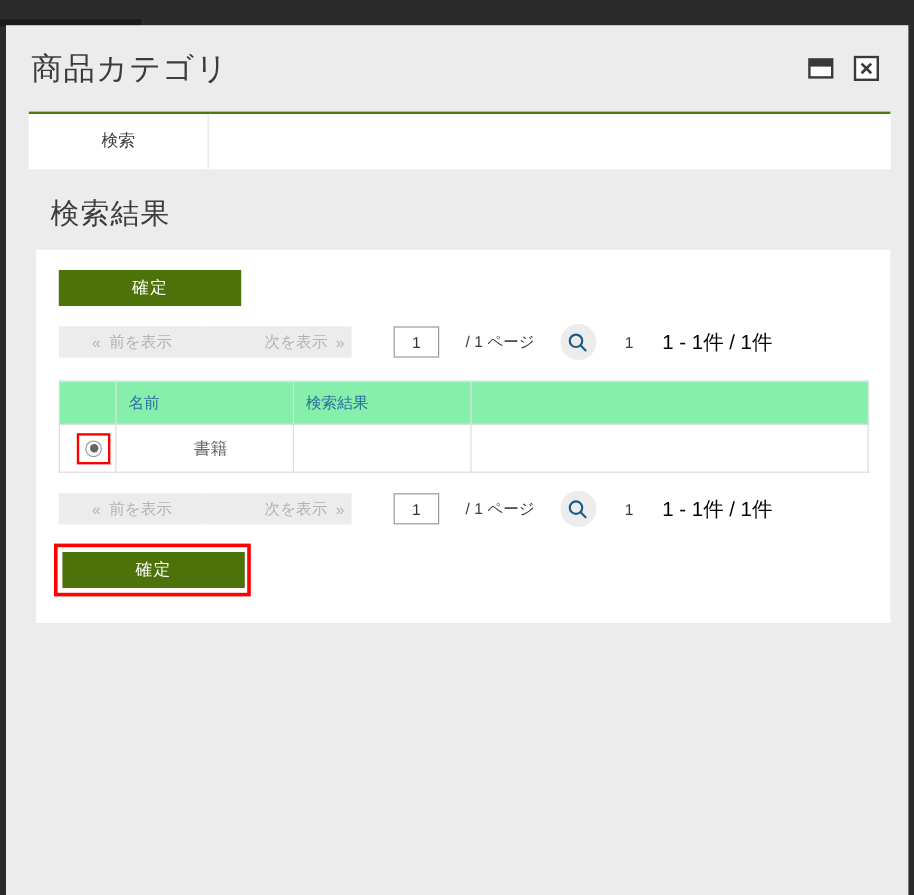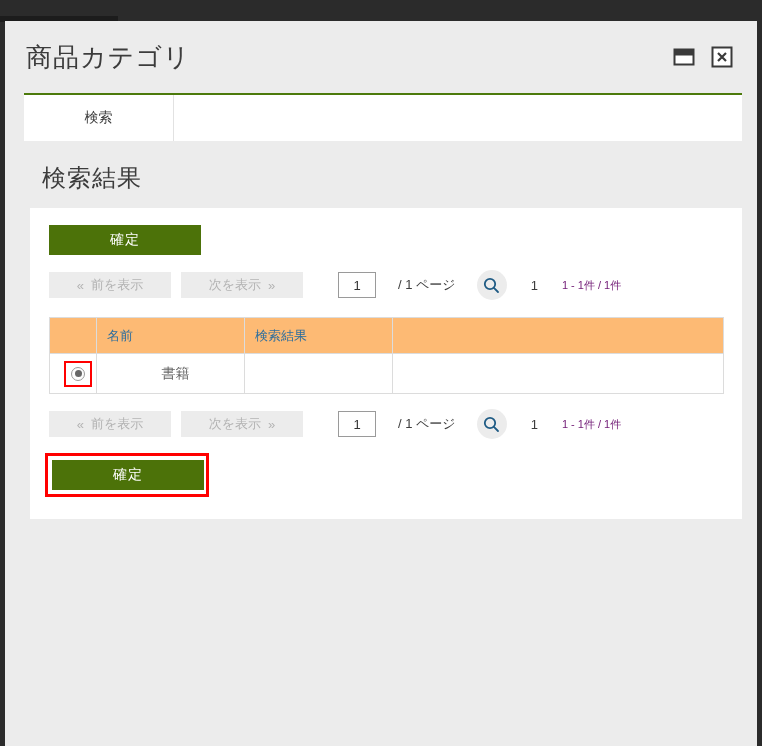--- a/index.html
+++ b/index.html
@@ -157,21 +157,21 @@
     color: #b3b3b3;
     border: none;
     font-size: 13px;
     font-family: inherit;
     cursor: default;
     display: flex;
     align-items: center;
     justify-content: center;
     gap: 7px;
   }
-  .pager-btn.next { margin-left: 10px; }
+  .pager-btn.next { margin-left: 0; justify-content: flex-end; }
   .pg-input {
     width: 38px;
     height: 26px;
     margin-left: 35px;
     border: 1px solid #9a9a9a;
     font-size: 13px;
     font-family: inherit;
     text-align: center;
     color: #333;
     background: #fff;
@@ -193,34 +193,34 @@
     cursor: pointer;
     flex: 0 0 auto;
   }
   .pg-page-num {
     margin-left: 24px;
     font-size: 13px;
     color: #3c3c3c;
   }
   .pg-count {
     margin-left: 24px;
-    font-size: 11px;
-    color: #701a75;
+    font-size: 17px;
+    color: #000000;
     white-space: nowrap;
   }
 
   
   #results-table {
     margin: 18px 0 0 19px;
     width: 675px;
     border-collapse: collapse;
     table-layout: fixed;
   }
   #results-table th {
-    background: #fdba74;
+    background: #86efac;
     height: 36px;
     font-size: 13px;
     font-weight: 400;
     color: #2d6e9e;
     text-align: left;
     padding: 0 0 0 10px;
     border: 1px solid #dcdcdc;
   }
   #results-table td {
     height: 40px;

